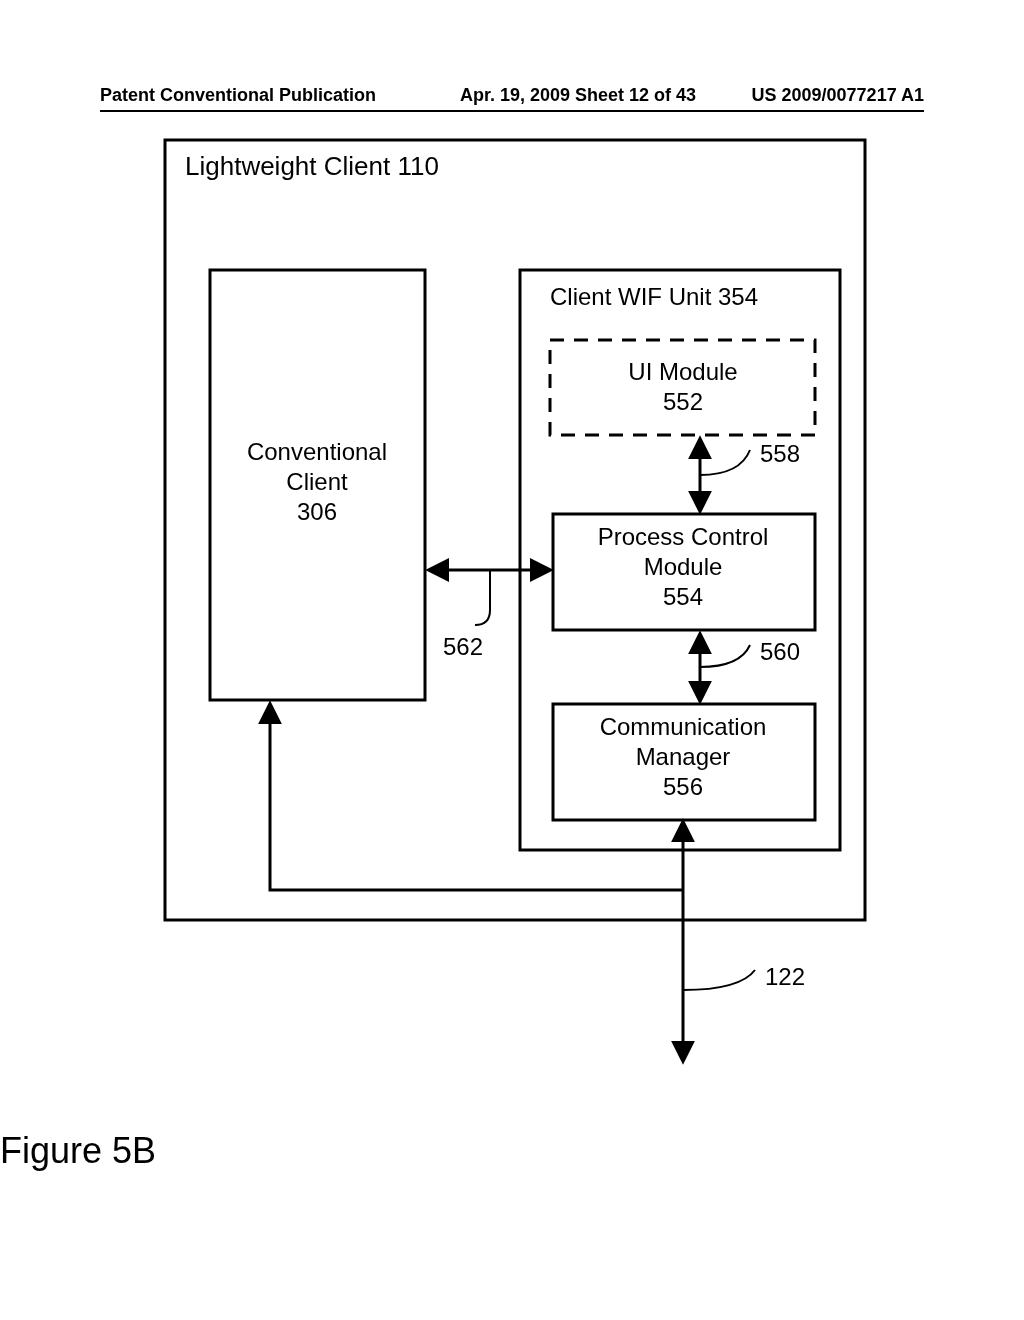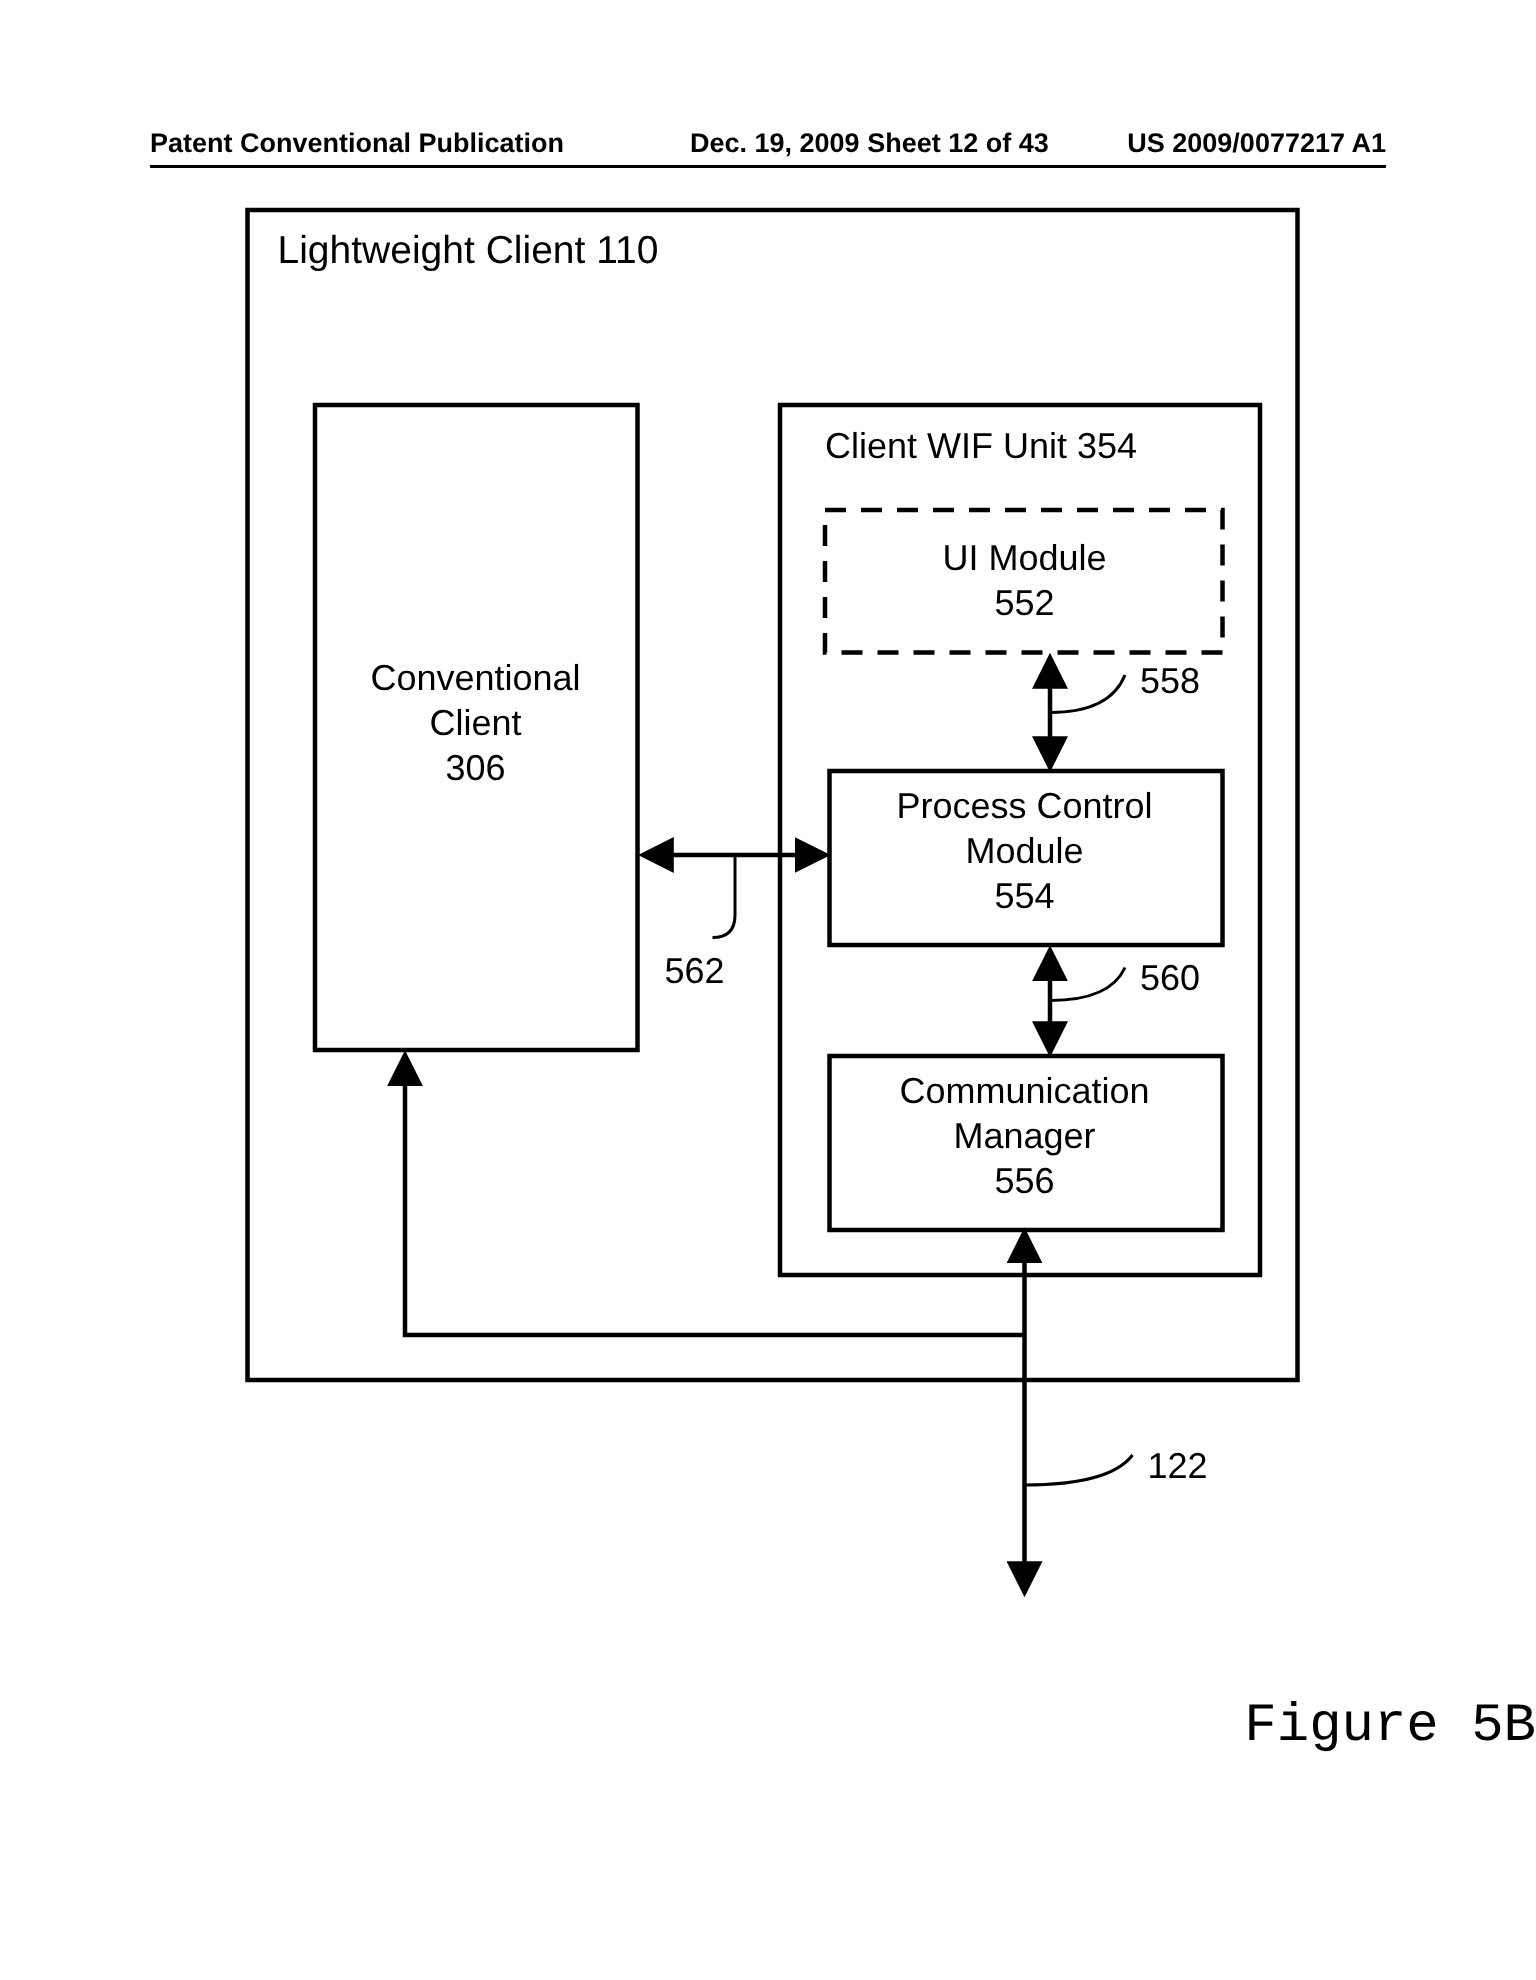--- a/index.html
+++ b/index.html
@@ -53,33 +53,32 @@
     height: 1000px;
   }
   svg text {
     font-family: Arial, Helvetica, sans-serif;
     fill: #000000;
   }
   .figcap {
     position: absolute;
     top: 1130px;
     width: 1024px;
-    text-align: right;
+    text-align: left;
     font-size: 36px;
-    font-family: Liberation Mono, monospace;
   }
 </style>
 </head>
 <body>
 
 <div class="page">
 
   <div class="header">
     <span class="header-left">Patent Conventional Publication</span>
-    <span class="header-mid">Dec. 19, 2009  Sheet 12 of 43</span>
+    <span class="header-mid">Apr. 19, 2009  Sheet 12 of 43</span>
     <span class="header-right">US 2009/0077217 A1</span>
   </div>
   <div class="header-rule"></div>
 
   <svg class="diagram" viewBox="0 0 780 1000">
     <defs>
       <marker id="arrow" viewBox="0 0 10 10" refX="8" refY="5" markerWidth="8" markerHeight="8" orient="auto-start-reverse">
         <path d="M 0 0 L 10 5 L 0 10 z" fill="#000"></path>
       </marker>
     </defs>

